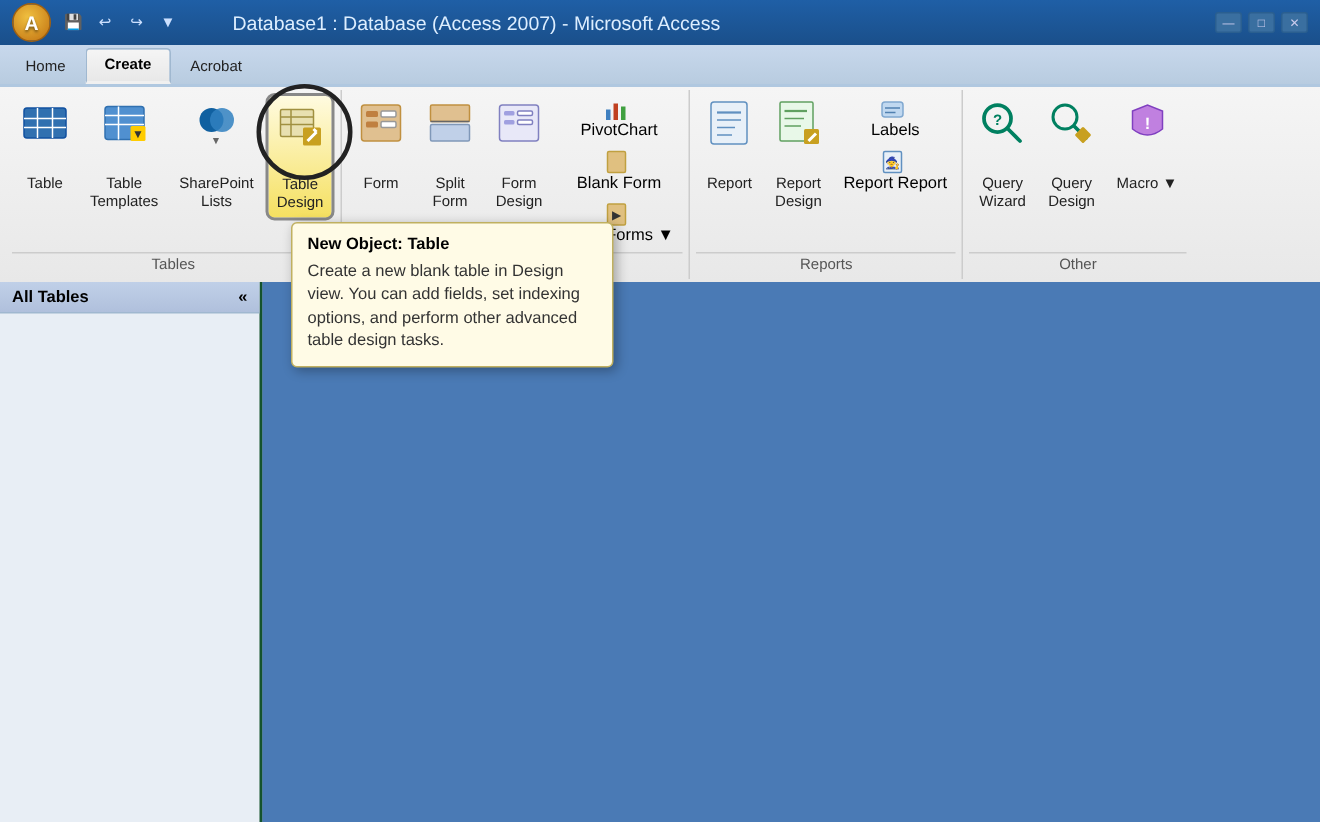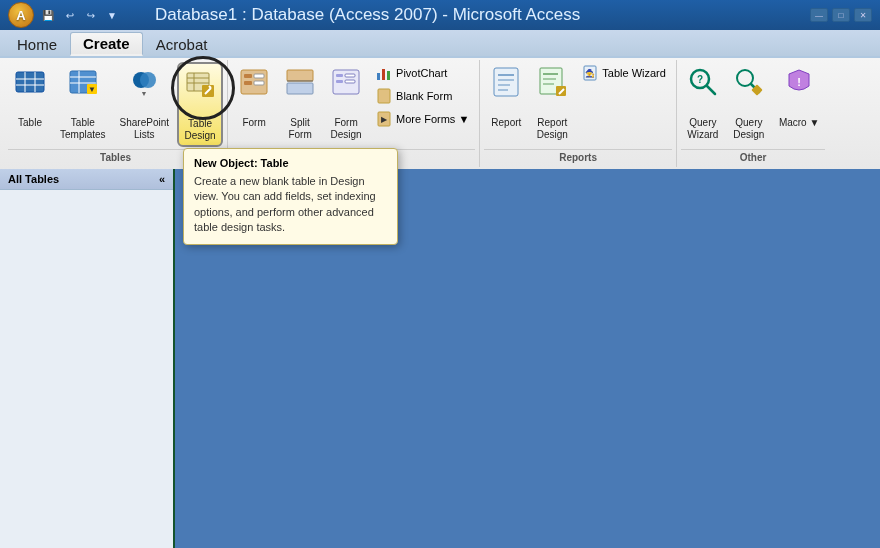--- a/index.html
+++ b/index.html
@@ -53,21 +53,21 @@
       width: 18px;
       height: 18px;
       display: flex;
       align-items: center;
       justify-content: center;
       color: #cce0ff;
       font-size: 10px;
       cursor: pointer;
     }
     .title-text {
-      font-size: 17px;
+      font-size: 13px;
       color: #ddeeff;
       padding-left: 28px;
     }
     .title-bar-right {
       display: flex;
       gap: 4px;
     }
     .win-btn {
       width: 18px;
       height: 14px;
@@ -89,21 +89,21 @@
       background: linear-gradient(to bottom, #c8d8ec, #b8cce0);
       height: 28px;
       padding-left: 4px;
       border-bottom: 2px solid #b0c8e0;
     }
     .ribbon-tab {
       padding: 4px 12px;
       height: 24px;
       display: flex;
       align-items: center;
-      font-size: 15px;
+      font-size: 10px;
       cursor: pointer;
       border-radius: 3px 3px 0 0;
       color: #222;
       border: 1px solid transparent;
       border-bottom: none;
     }
     .ribbon-tab.active {
       background: linear-gradient(to bottom, #f5f5f5, #e8e8e8);
       border: 1px solid #a0b8d0;
       border-bottom: 2px solid #f0f0f0;
@@ -137,21 +137,20 @@
       gap: 2px;
       flex: 1;
     }
     .group-label {
       text-align: center;
       font-size: 10px;
       color: #555;
       padding: 2px 4px;
       border-top: 1px solid #ccc;
       margin-top: 2px;
-      font-weight: bold;
     }
 
     
     .rb-btn {
       display: flex;
       flex-direction: column;
       align-items: center;
       justify-content: flex-start;
       padding: 3px 5px;
       border: 1px solid transparent;
@@ -185,20 +184,21 @@
     
     .rb-btn-sm {
       display: flex;
       align-items: center;
       padding: 2px 5px;
       border: 1px solid transparent;
       border-radius: 2px;
       cursor: pointer;
       font-size: 11px;
       white-space: nowrap;
+      flex-direction: column;
     }
     .rb-btn-sm .btn-icon-sm {
       width: 16px;
       height: 16px;
       display: flex;
       align-items: center;
       justify-content: center;
       margin-right: 4px;
       font-size: 13px;
     }
@@ -218,21 +218,21 @@
       top: -8px;
       left: -8px;
       pointer-events: none;
       z-index: 10;
     }
 
     
     .tooltip-box {
       position: absolute;
       top: 148px;
-      left: 183px;
+      left: 194px;
       width: 215px;
       background: #fffbe6;
       border: 1px solid #c0b060;
       border-radius: 4px;
       padding: 8px 10px;
       z-index: 100;
       box-shadow: 2px 2px 8px rgba(0,0,0,0.3);
     }
     .tooltip-title {
       font-weight: bold;
@@ -483,25 +483,35 @@
             <line x1="23" y1="28" x2="28" y2="23" stroke="white" stroke-width="2"></line>
           </svg>
         </div>
         <span class="btn-label">Report<br>Design</span>
       </div>
 
       <div class="forms-col-right">
         <div class="rb-btn-sm">
           <span class="btn-icon-sm">
             <svg width="16" height="16" viewBox="0 0 16 16">
+              <rect x="1" y="3" width="14" height="10" rx="2" fill="#c0d8f0" stroke="#80a8d0" stroke-width="1"></rect>
+              <line x1="3" y1="7" x2="13" y2="7" stroke="#5080b0" stroke-width="1"></line>
+              <line x1="3" y1="10" x2="10" y2="10" stroke="#5080b0" stroke-width="1"></line>
+            </svg>
+          </span>
+          <span>Labels</span>
+        </div>
+        <div class="rb-btn-sm">
+          <span class="btn-icon-sm">
+            <svg width="16" height="16" viewBox="0 0 16 16">
               <rect x="2" y="1" width="12" height="14" rx="1" fill="#e8f0f8" stroke="#6090c0" stroke-width="1"></rect>
               <text x="8" y="11" font-size="8" fill="#3060a0" text-anchor="middle">🧙</text>
             </svg>
           </span>
-          <span>Table Wizard</span>
+          <span>Report Report</span>
         </div>
       </div>
     </div>
     <div class="group-label">Reports</div>
   </div>
 
   <div class="ribbon-group" style="border-right:none;">
     <div class="group-buttons">
 
       <div class="rb-btn">

